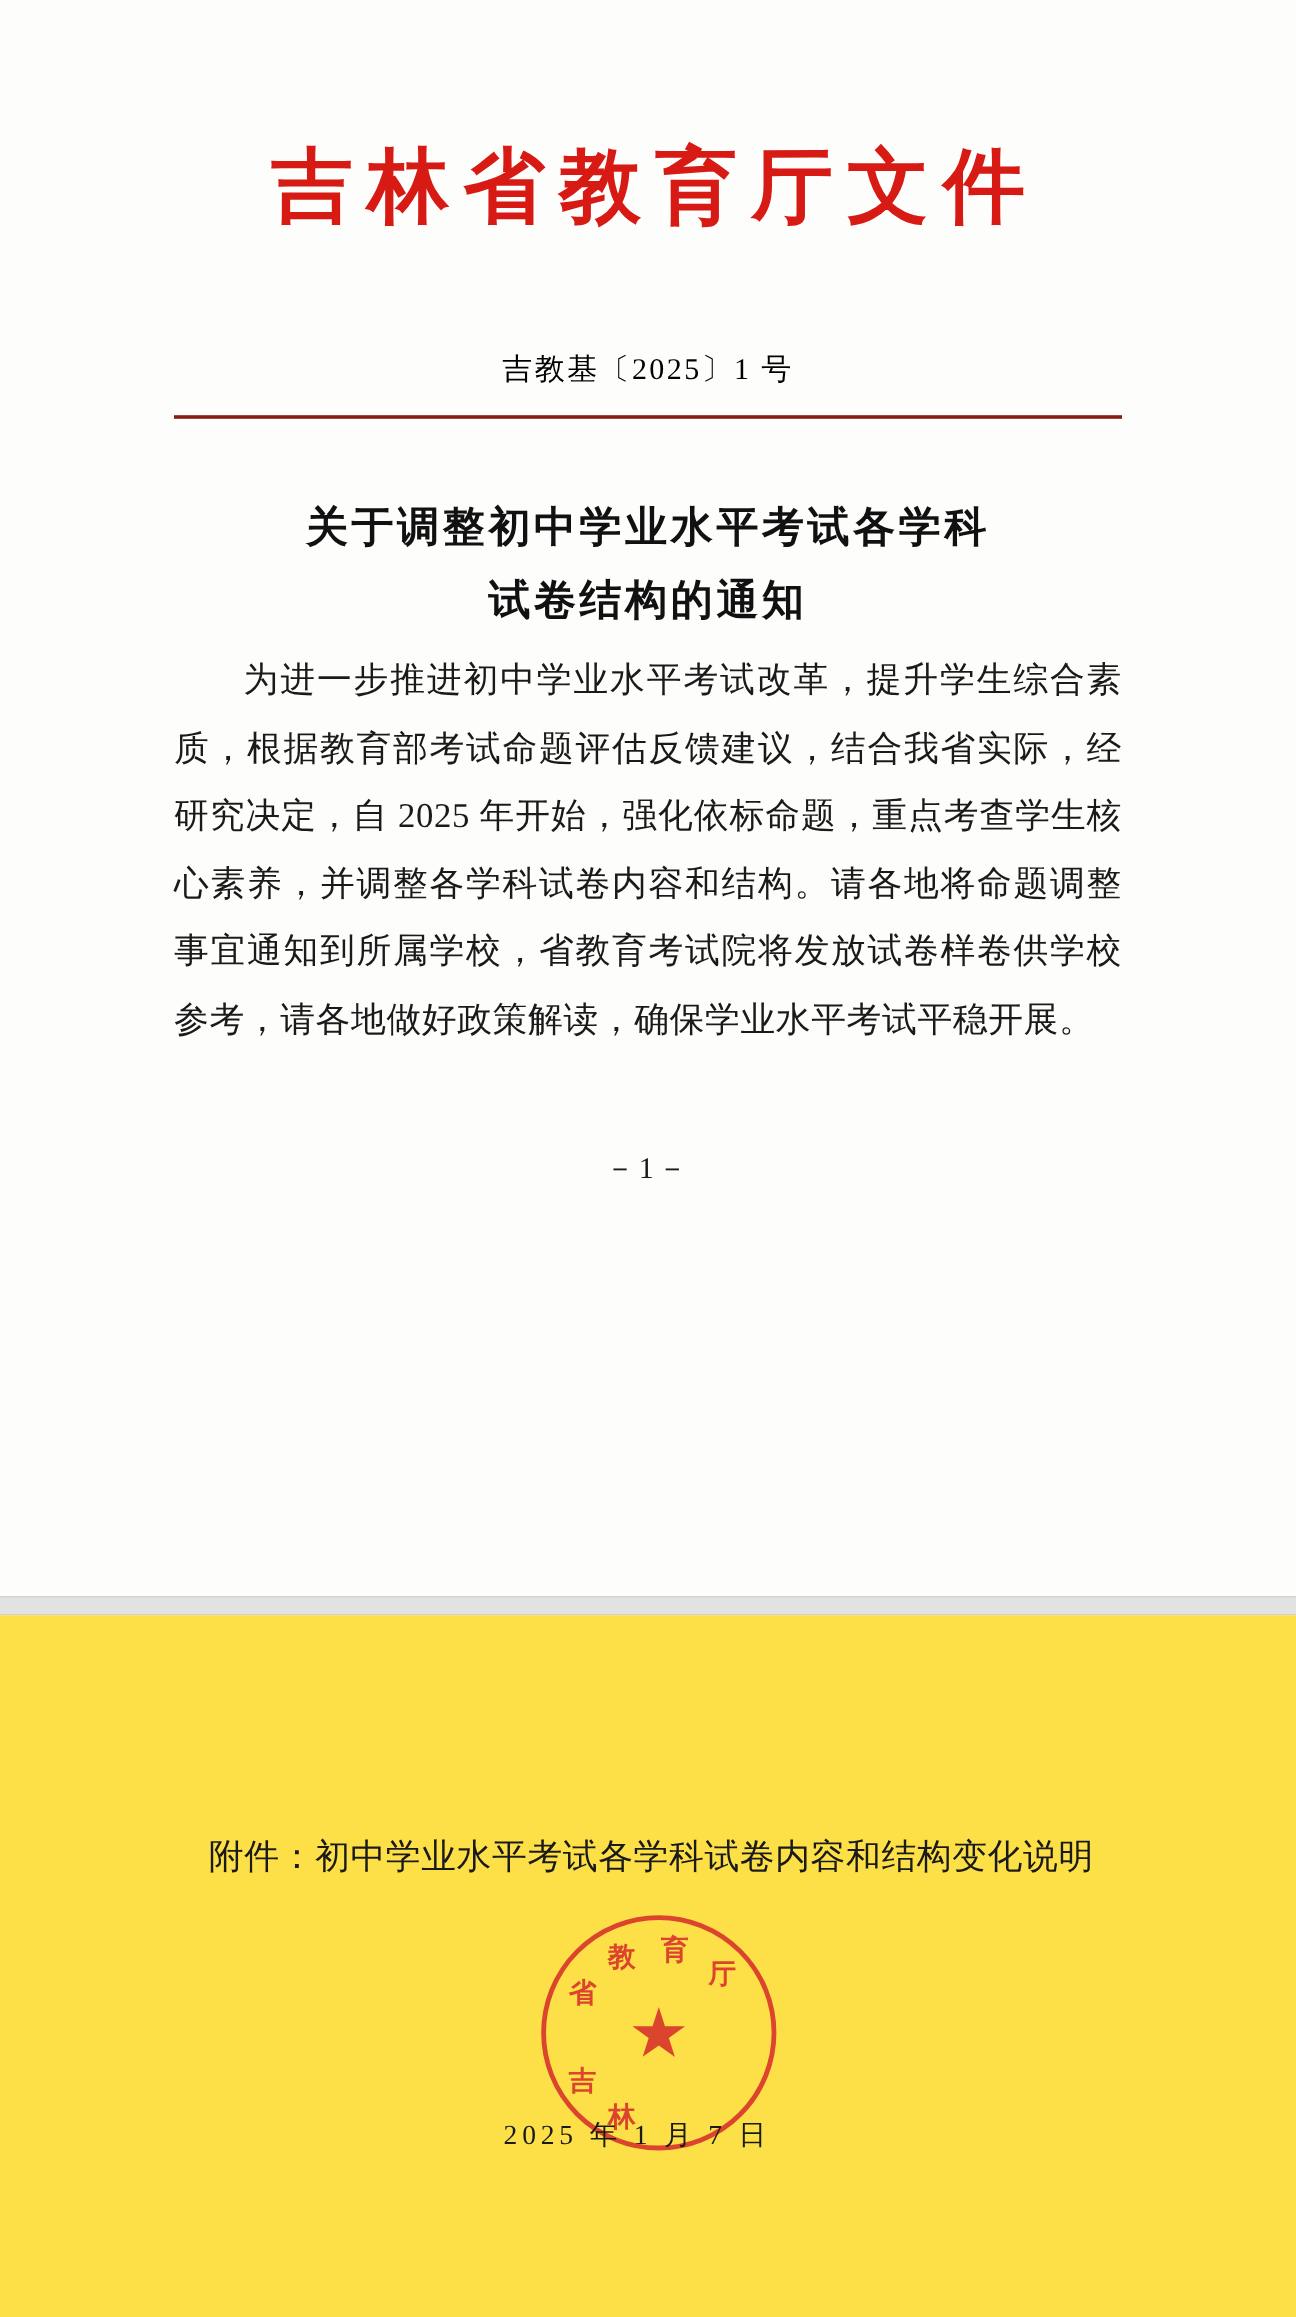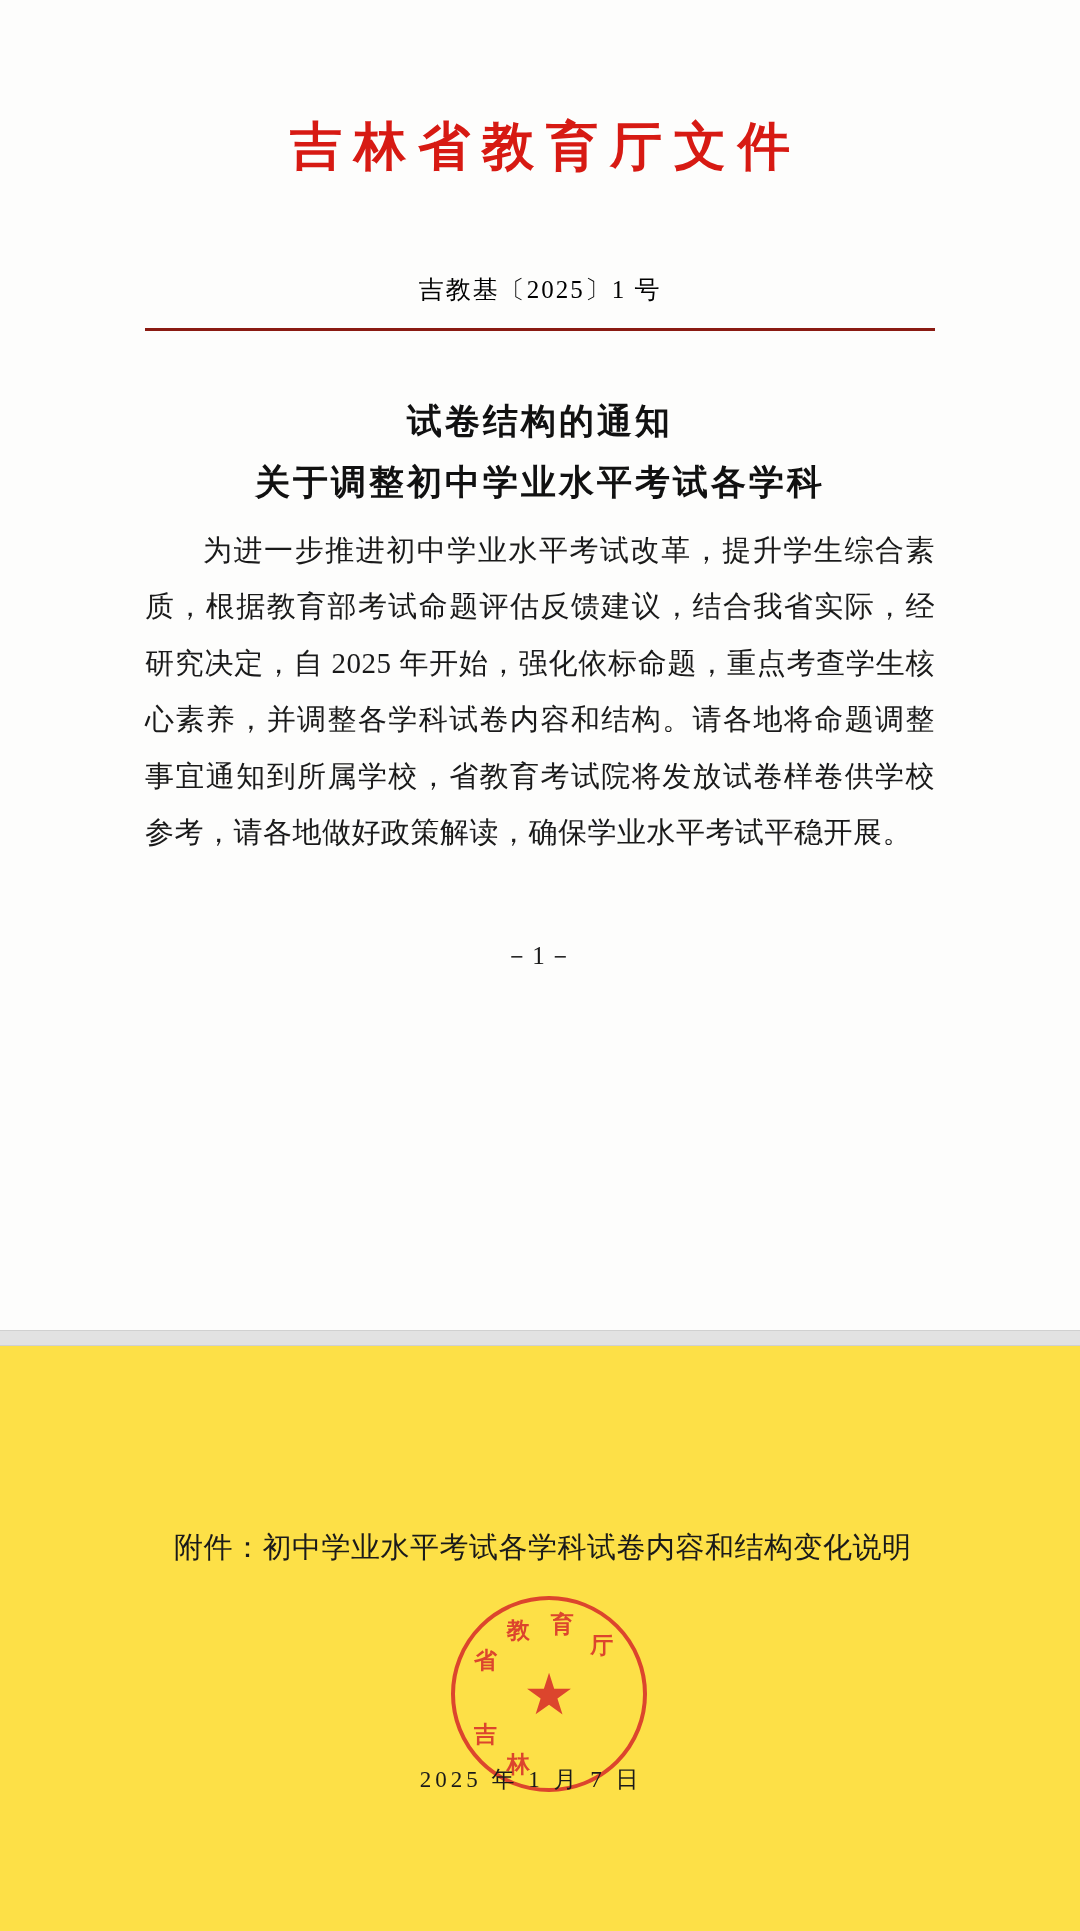--- a/index.html
+++ b/index.html
@@ -29,21 +29,21 @@
     padding: 0 145px;
   }
   .masthead {
     text-align: center;
     padding-top: 118px;
   }
   .masthead-title {
     color: #d71a13;
     font-family: "Liberation Serif", "DejaVu Serif", serif;
     font-weight: 700;
-    font-size: 52px;
+    font-size: 68px;
     letter-spacing: 12px;
     line-height: 1.1;
     text-indent: 12px;
     white-space: nowrap;
   }
   .doc-number {
     text-align: center;
     margin-top: 98px;
     font-size: 25px;
     letter-spacing: 2px;
@@ -172,22 +172,22 @@
 
     <div class="masthead">
       <div class="masthead-title">吉林省教育厅文件</div>
     </div>
 
     <div class="doc-number">吉教基〔2025〕1 号</div>
 
     <div class="red-rule"></div>
 
     <div class="doc-title">
+      <div>关于调整初中学业水平考试各学科</div>
       <div>试卷结构的通知</div>
-      <div>关于调整初中学业水平考试各学科</div>
     </div>
 
 
     <div class="body-para">为进一步推进初中学业水平考试改革，提升学生综合素质，根据教育部考试命题评估反馈建议，结合我省实际，经研究决定，自 2025 年开始，强化依标命题，重点考查学生核心素养，并调整各学科试卷内容和结构。请各地将命题调整事宜通知到所属学校，省教育考试院将发放试卷样卷供学校参考，请各地做好政策解读，确保学业水平考试平稳开展。</div>
 
     <div class="page-number">－1－</div>
   </div>
 
   <div class="page-gap"></div>
 

